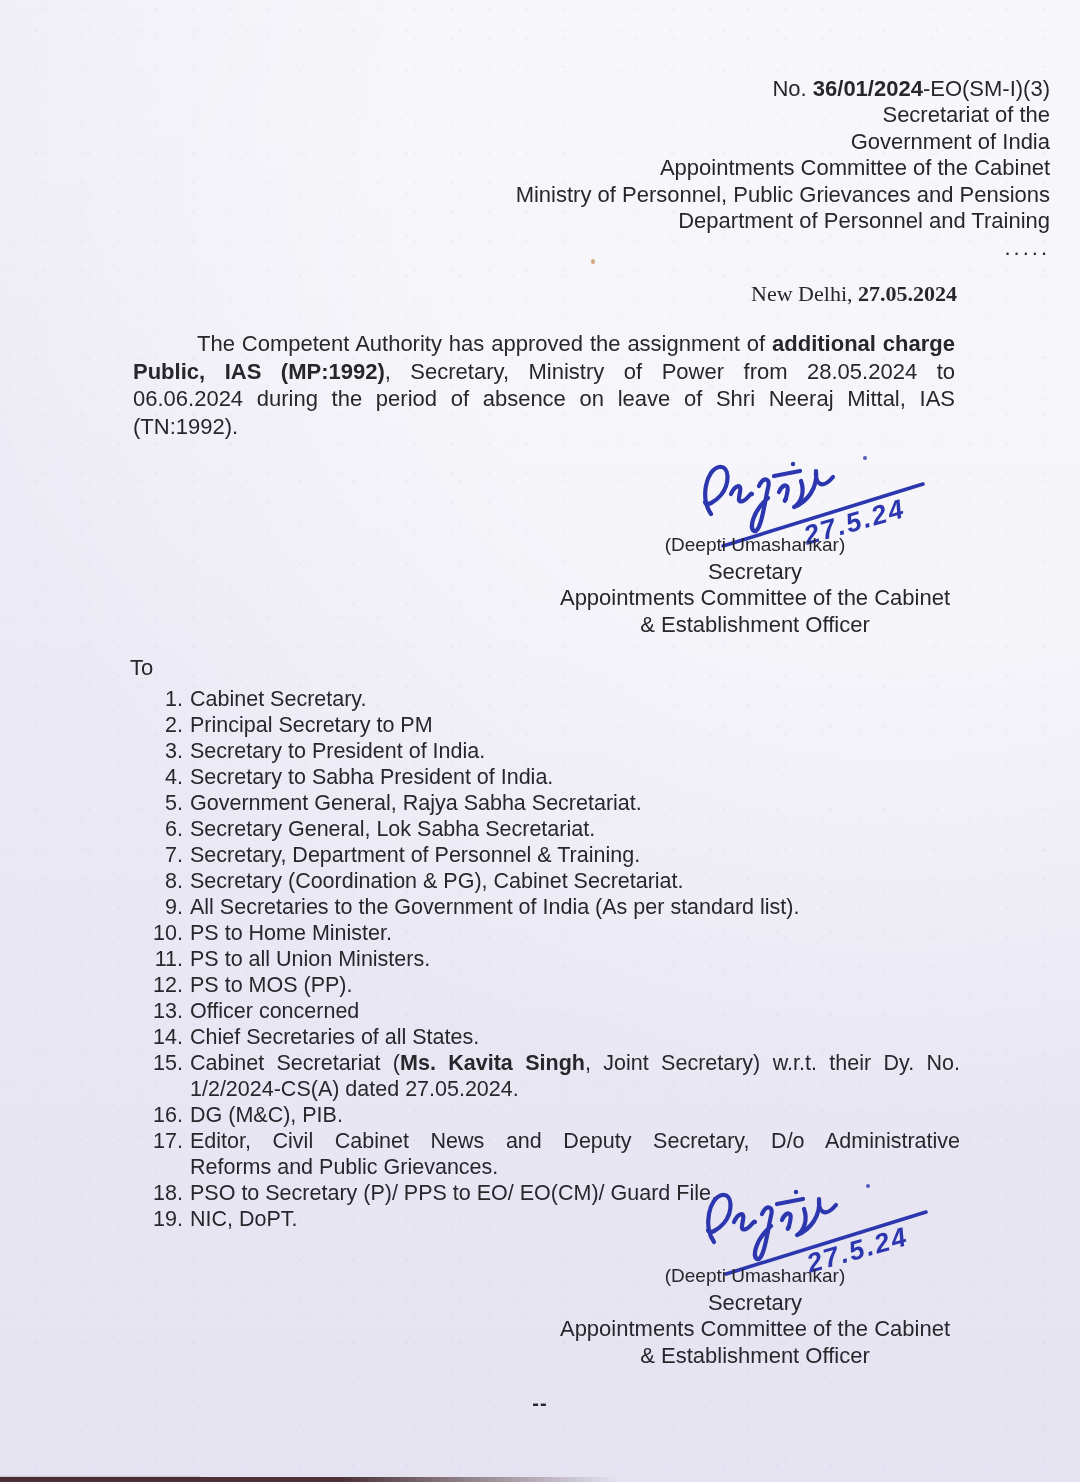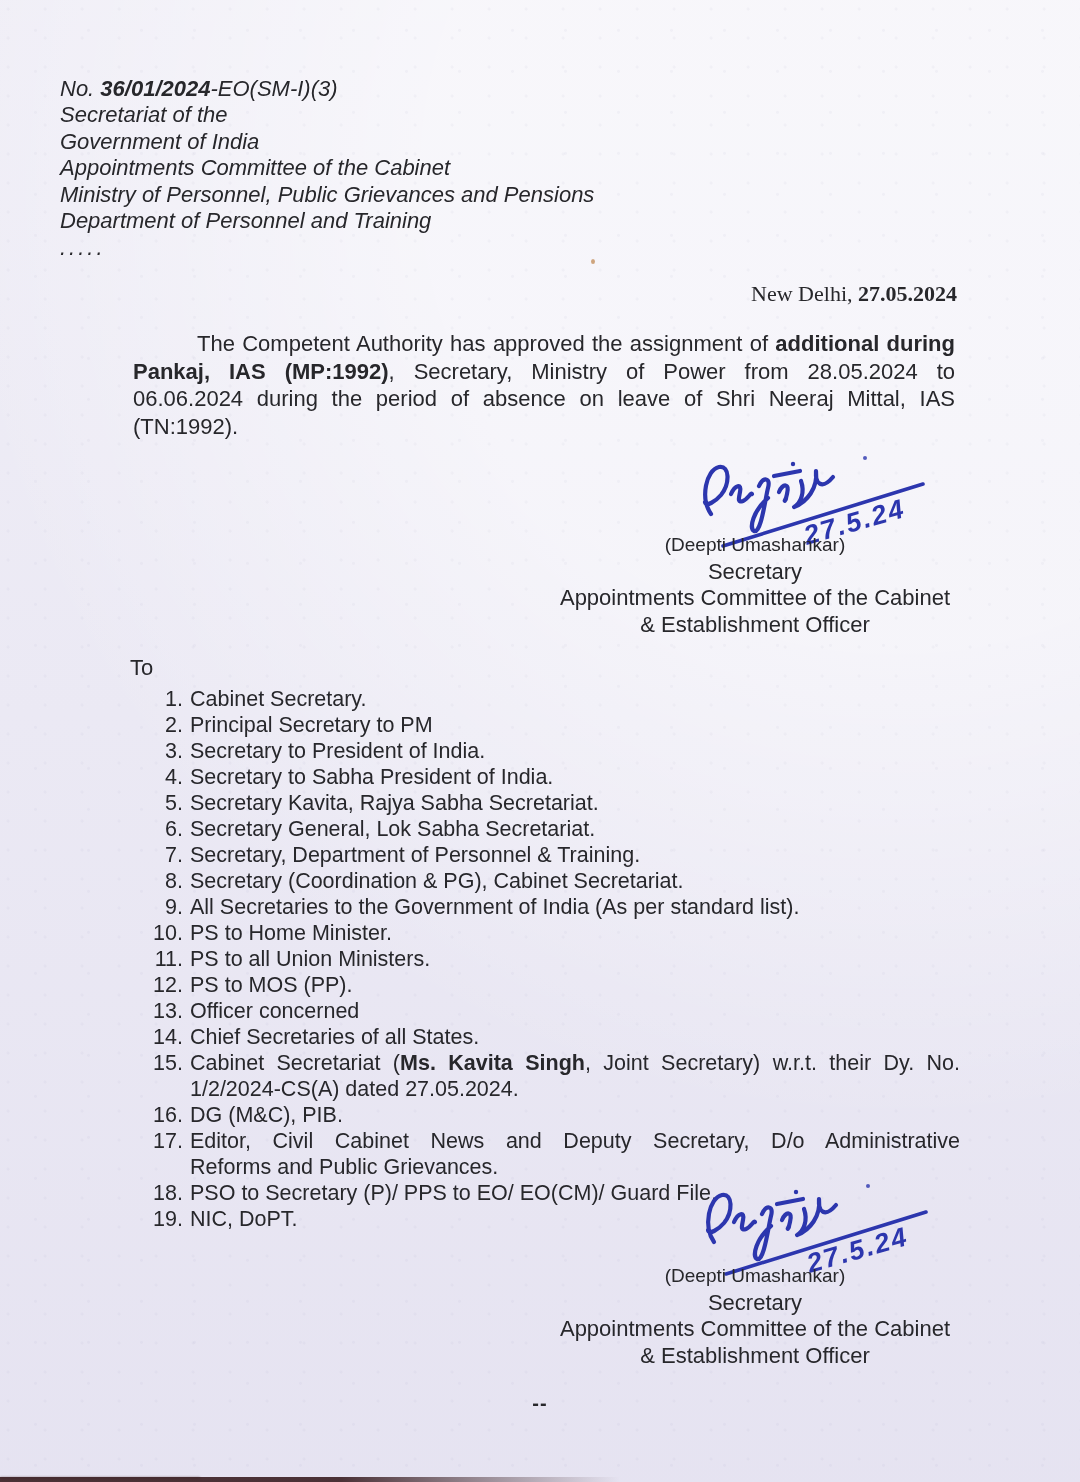--- a/index.html
+++ b/index.html
@@ -12,21 +12,21 @@
   .paper-noise{
     position:absolute;inset:0;pointer-events:none;
     background:
       radial-gradient(circle at 22% 31%, rgba(120,120,160,.05) 0 1px, transparent 2px),
       radial-gradient(circle at 67% 74%, rgba(120,120,160,.05) 0 1px, transparent 2px),
       radial-gradient(circle at 83% 12%, rgba(255,255,255,.5) 0 30%, transparent 60%),
       linear-gradient(180deg, rgba(255,255,255,.25), rgba(205,200,228,.18));
     background-size: 37px 29px, 53px 41px, 100% 100%, 100% 100%;
   }
   .b{font-weight:bold;}
-  .header{position:absolute;left:60px;top:76px;width:990px;text-align:left;font-size:22px;line-height:26.4px;font-style:italic;}
+  .header{position:absolute;left:60px;top:76px;width:990px;text-align:right;font-size:22px;line-height:26.4px;}
   .dots{letter-spacing:3px;margin-top:1px;}
   .dateline{position:absolute;left:600px;top:281px;width:357px;text-align:right;font-size:22px;font-family:Liberation Serif, serif;}
   .para{position:absolute;left:133px;top:330px;width:822px;font-size:22px;line-height:27.6px;}
   .pline{text-align:justify;}
   .pline.just{text-align-last:justify;}
   .pline.first{text-indent:64px;}
   .sigblock{position:absolute;width:430px;text-align:center;font-size:22px;line-height:26.5px;}
   .sigblock .name{font-weight:normal;font-size:19px;}
   .sig-svg{position:absolute;width:250px;height:105px;}
   .to-label{position:absolute;left:130px;top:655px;font-size:22px;}
@@ -58,22 +58,22 @@
   <div>Government of India</div>
   <div>Appointments Committee of the Cabinet</div>
   <div>Ministry of Personnel, Public Grievances and Pensions</div>
   <div>Department of Personnel and Training</div>
   <div class="dots">.....</div>
 </div>
 
 <div class="dateline"><span>New Delhi, </span><span class="b">27.05.2024</span></div>
 
 <div class="para">
-  <div class="pline just first"><span>The Competent Authority has approved the assignment of </span><span class="b">additional during</span></div>
-  <div class="pline just"><span class="b">Pankaj, IAS (MP:1992)</span><span>, Secretary, Ministry of Power from 28.05.2024 to</span></div>
+  <div class="pline just first"><span>The Competent Authority has approved the assignment of </span><span class="b">additional charge</span></div>
+  <div class="pline just"><span class="b">Public, IAS (MP:1992)</span><span>, Secretary, Ministry of Power from 28.05.2024 to</span></div>
   <div class="pline just"><span>06.06.2024 during the period of absence on leave of Shri Neeraj Mittal, IAS</span></div>
   <div class="pline"><span>(TN:1992).</span></div>
 </div>
 
 <div id="sig1-svg-slot" style="position:absolute;left:695px;top:448px;">
   <svg class="sig-svg" viewBox="0 0 250 105">
     <g stroke="#2c36ae" stroke-width="4.2" fill="none" stroke-linecap="round" stroke-linejoin="round">
       <path d="M16,66 C5,50 11,22 24,19 C35,17 35,36 26,47 C20,54 11,59 10,54"></path>
       <path d="M36,46 C40,37 47,35 45,44 C44,50 42,55 48,53 C53,51 56,44 57,46"></path>
       <path d="M64,38 C68,29 76,29 73,40 C70,52 66,86 59,83 C54,80 58,63 73,50"></path>
@@ -116,21 +116,21 @@
     </div>
     <div class="rcpt-row">
       <span class="rcpt-no">4.</span>
       <div class="rcpt-text">
         <div class="rline"><span>Secretary to Sabha President of India.</span></div>
       </div>
     </div>
     <div class="rcpt-row">
       <span class="rcpt-no">5.</span>
       <div class="rcpt-text">
-        <div class="rline"><span>Secretary Kavita, Rajya Sabha Secretariat.</span></div>
+        <div class="rline"><span>Government General, Rajya Sabha Secretariat.</span></div>
       </div>
     </div>
     <div class="rcpt-row">
       <span class="rcpt-no">6.</span>
       <div class="rcpt-text">
         <div class="rline"><span>Secretary General, Lok Sabha Secretariat.</span></div>
       </div>
     </div>
     <div class="rcpt-row">
       <span class="rcpt-no">7.</span>

